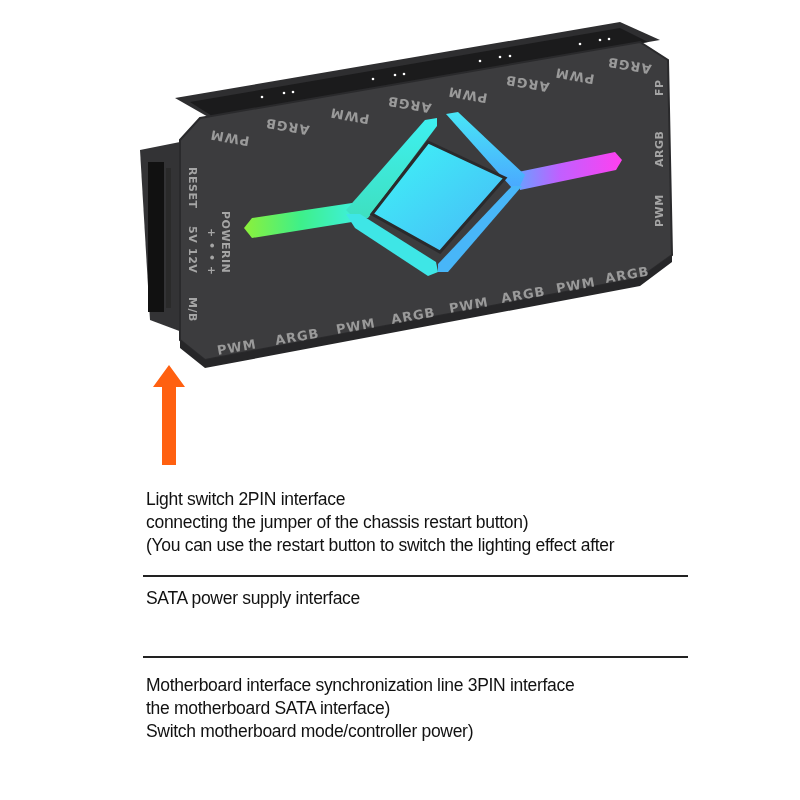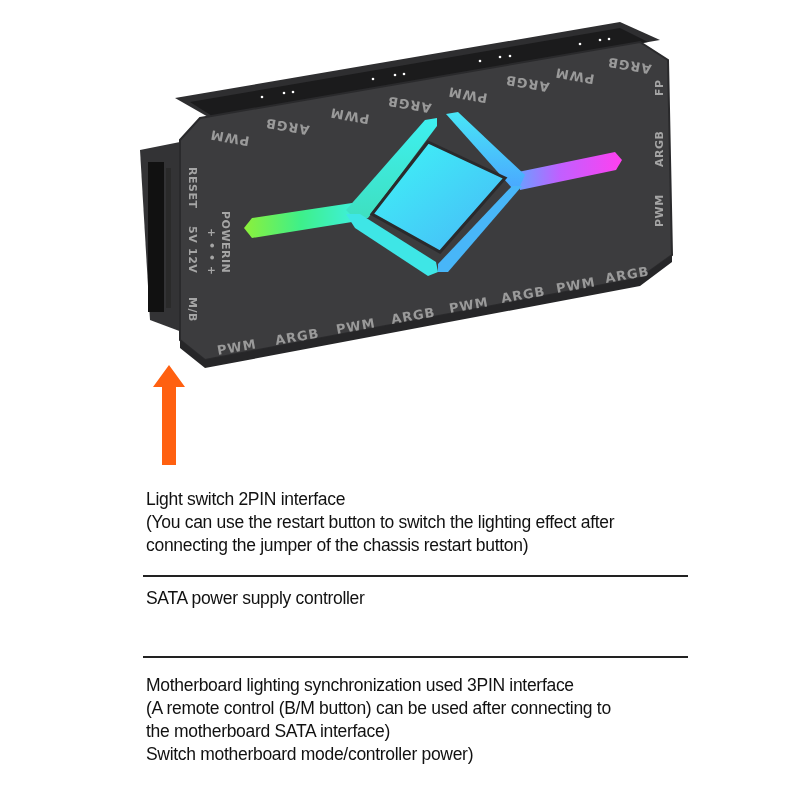--- a/index.html
+++ b/index.html
@@ -124,28 +124,27 @@
     </g>
   </svg>
 </div>
 
 <svg class="arrow" viewBox="0 0 40 100">
   <polygon points="20,0 36,22 27,22 27,100 13,100 13,22 4,22" fill="#ff6010"></polygon>
 </svg>
 
 <div class="section" style="top:488px;">
   <p>Light switch 2PIN interface</p>
+  <p>connecting the jumper of the chassis restart button)</p>
   <p>(You can use the restart button to switch the lighting effect after</p>
-  <p>connecting the jumper of the chassis restart button)</p>
 </div>
 <div class="divider" style="top:575px;"></div>
 
 <div class="section" style="top:587px;">
-  <p>SATA power supply controller</p>
+  <p>SATA power supply interface</p>
 </div>
 <div class="divider" style="top:656px;"></div>
 
 <div class="section" style="top:674px;">
-  <p>Motherboard lighting synchronization used 3PIN interface</p>
-  <p>(A remote control (B/M button) can be used after connecting to</p>
+  <p>Motherboard interface synchronization line 3PIN interface</p>
   <p>the motherboard SATA interface)</p>
   <p>Switch motherboard mode/controller power)</p>
 </div>
 
 </body></html>

